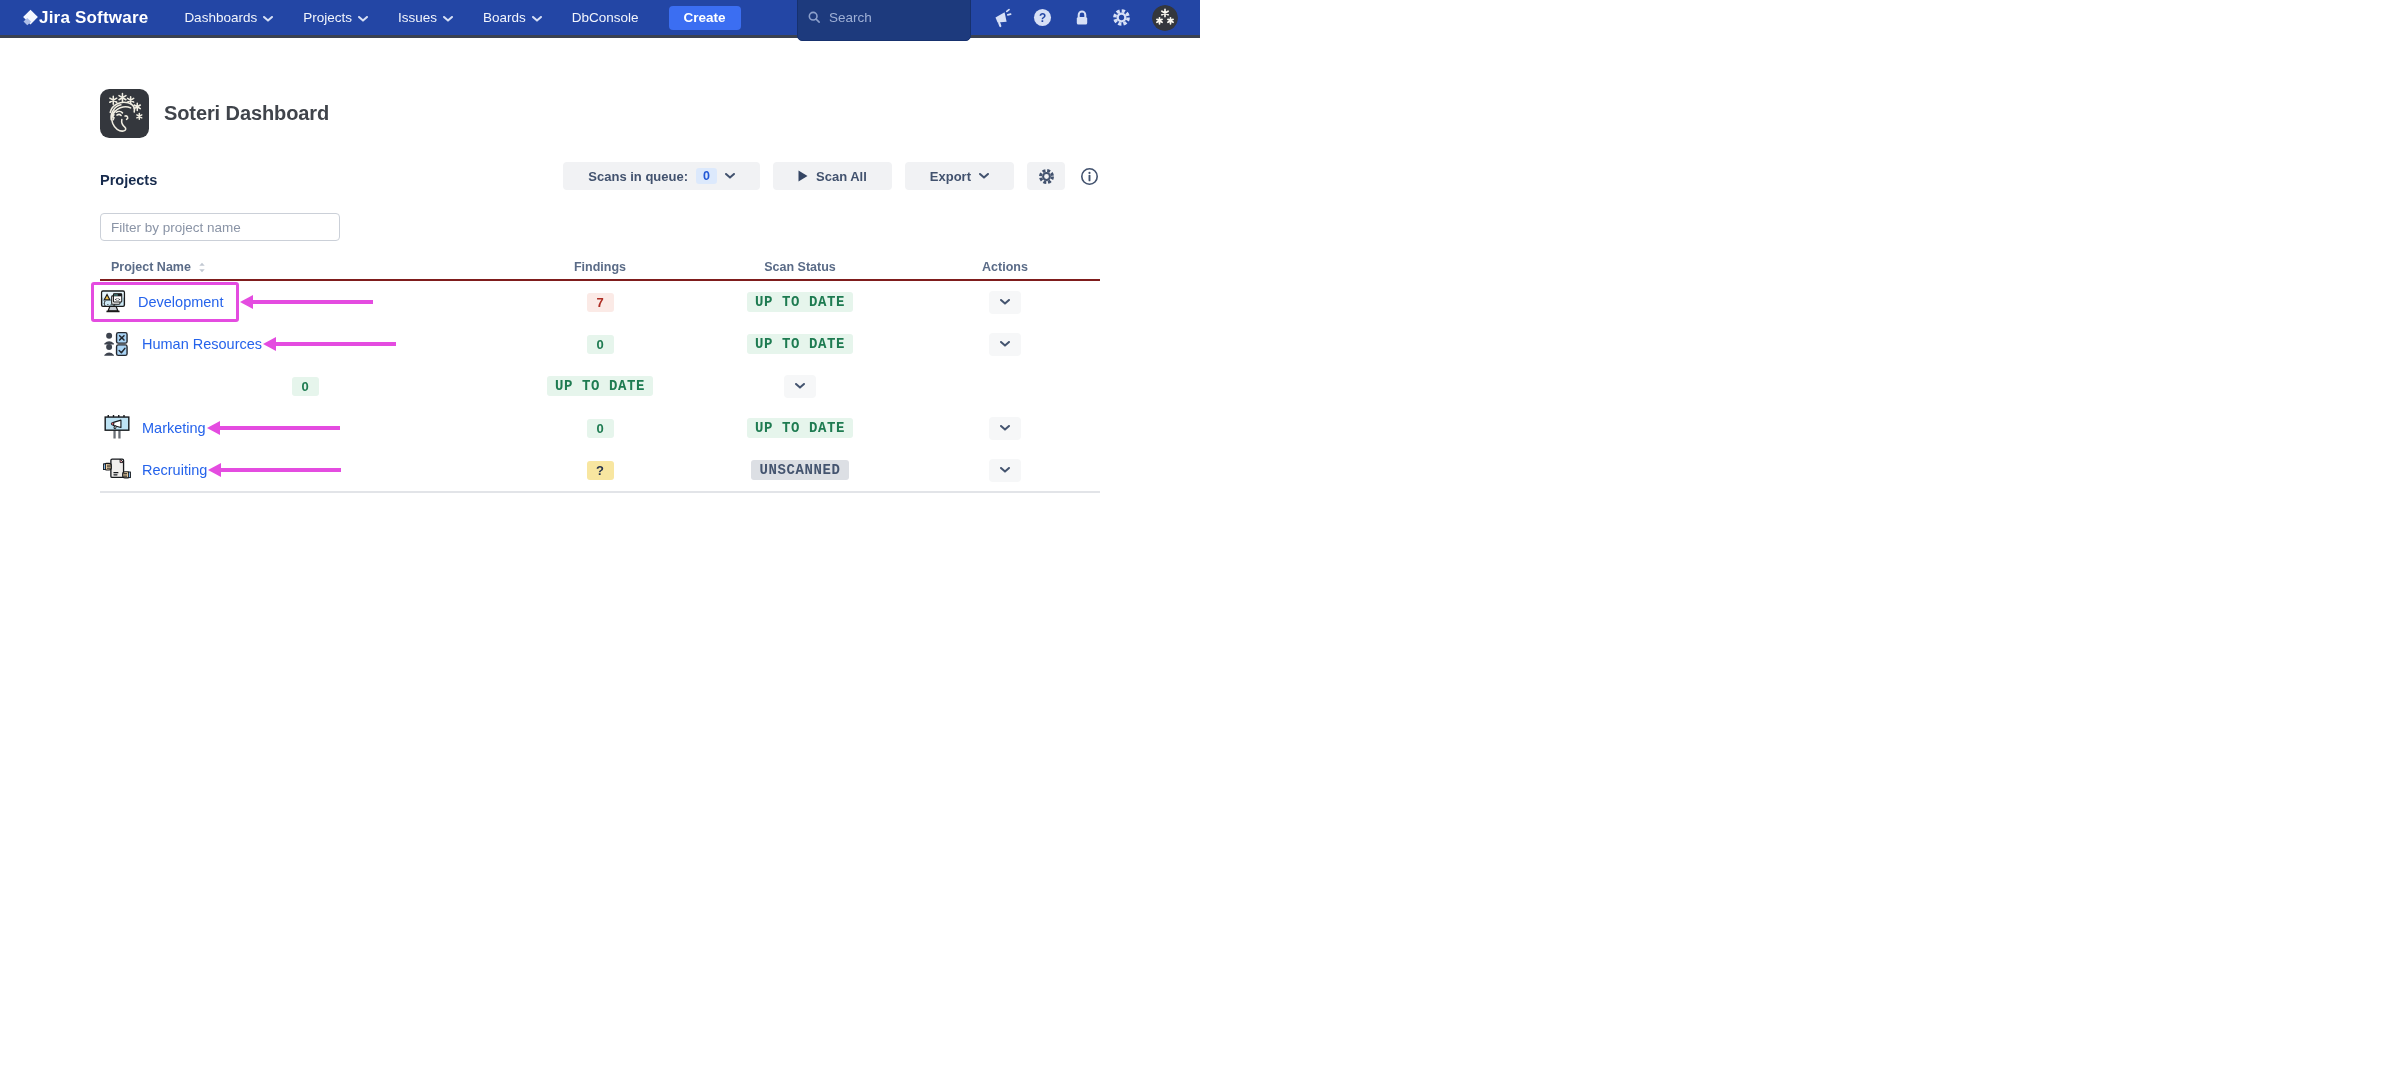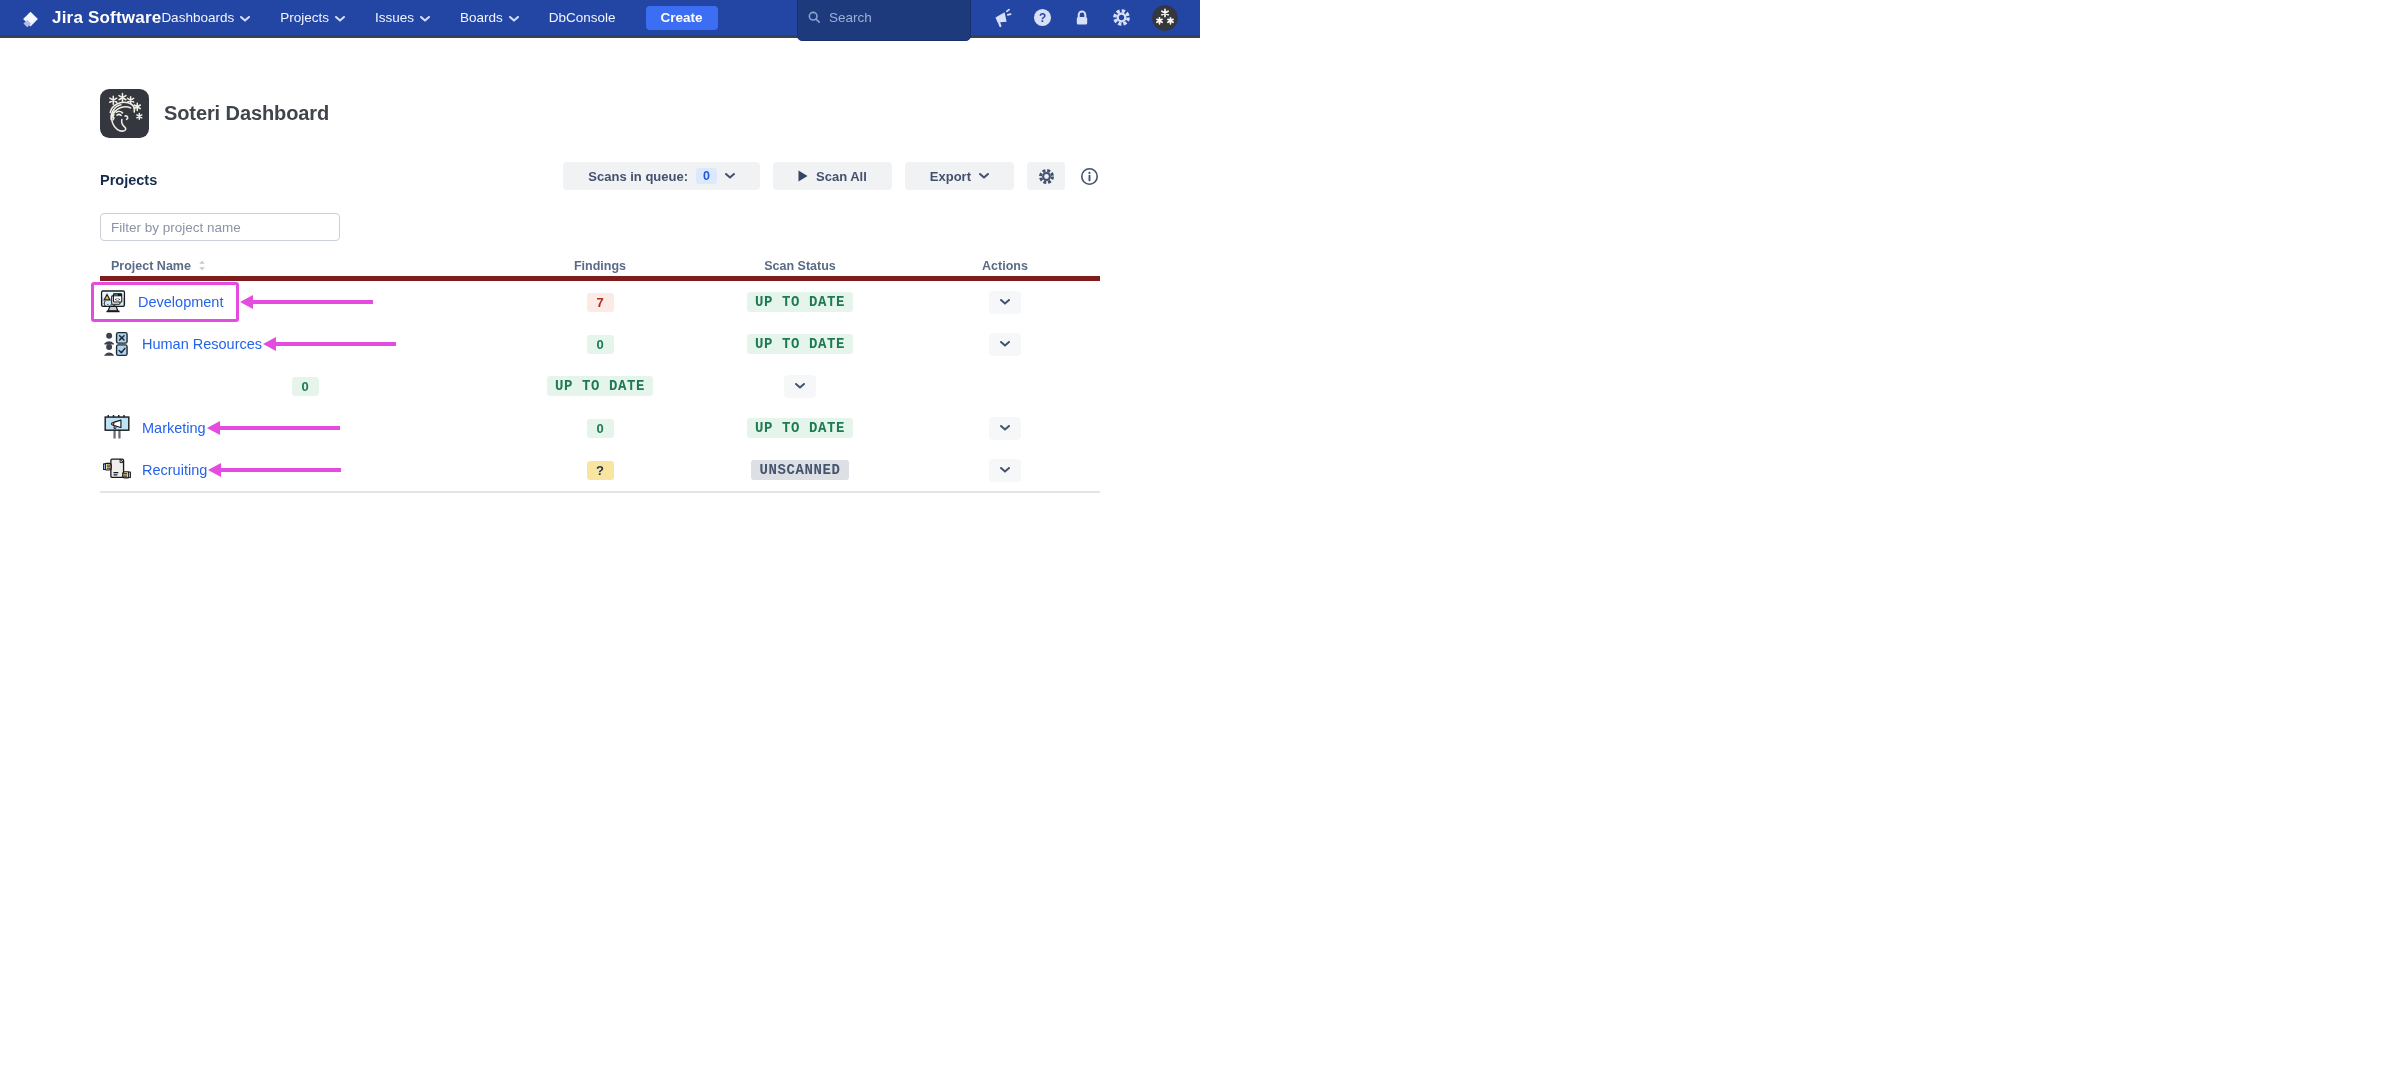--- a/index.html
+++ b/index.html
@@ -11,23 +11,23 @@
   }
   .page { width:1200px; }
 
   
   .navbar {
     height:38px; background:var(--c-nav,#2346A5);
     border-bottom:3px solid var(--c-nav_edge,#3A4150);
     display:flex; align-items:center; padding:0 22px;
     color:#fff;
   }
-  .brand { display:flex; align-items:flex-end; gap:13px; cursor:pointer; }
+  .brand { display:flex; align-items:center; gap:0; cursor:pointer; }
   .brand-text { font-size:17px; font-weight:700; letter-spacing:.2px; color:#fff; }
-  .nav-menu { display:flex; align-items:center; gap:30px; list-style:none; }
+  .nav-menu { display:flex; align-items:center; gap:30px; list-style:none; margin-left:36px; }
   .nav-item { display:flex; align-items:center; gap:6px; font-size:13.5px; font-weight:500; color:#F2F5FC; cursor:pointer; white-space:nowrap; }
   .nav-item svg { margin-top:2px; }
   .create-btn {
     margin-left:30px; height:24px; padding:0 15px; border:none; border-radius:4px;
     background:var(--c-create,#3B6EF2); color:#fff; font-size:13.5px; font-weight:700;
     font-family:inherit; cursor:pointer;
   }
   .nav-right { margin-left:auto; display:flex; align-items:center; gap:21px; }
   .nav-search {
     display:flex; align-items:center; gap:7px;
@@ -67,21 +67,21 @@
   .filter-row { margin-top:23px; }
   .filter-input {
     width:240px; height:28px; border:1px solid #CBD0D8; border-radius:4px;
     padding:0 10px; font-family:inherit; font-size:13.5px; color:#42526E; outline:none; background:#fff;
   }
   .filter-input::placeholder { color:#8A94A6; }
 
   
   .ptable { margin-top:14px; }
   .thead, .trow { display:grid; grid-template-columns:410px 180px 220px 190px; align-items:center; }
-  .thead { height:26px; border-bottom:5px solid #7f1d1d; }
+  .thead { height:26px; border-bottom:2px solid #7f1d1d; }
   .th { font-size:12.5px; font-weight:700; color:#5A6B87; text-align:center; }
   .th-name { text-align:left; padding-left:11px; display:flex; align-items:center; gap:7px; cursor:pointer; }
   .sort-glyph { color:#C2C8D2; display:flex; }
   .tbody { border-bottom:2px solid #E2E4E8; }
   .trow { height:42px; }
   .cell-center { display:flex; justify-content:center; }
 
   .name-cell { display:flex; align-items:center; }
   .name-wrap { display:flex; align-items:center; gap:11px; padding-left:3px; }
   .name-wrap.hl {

